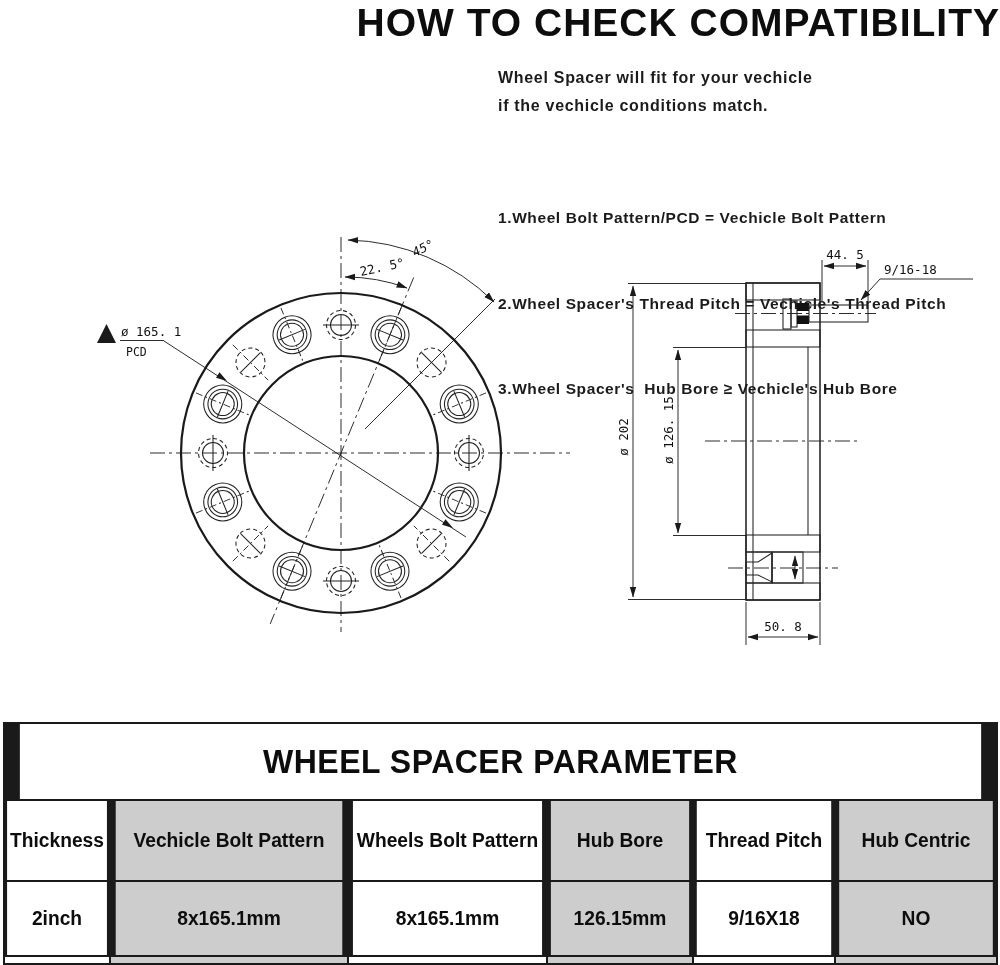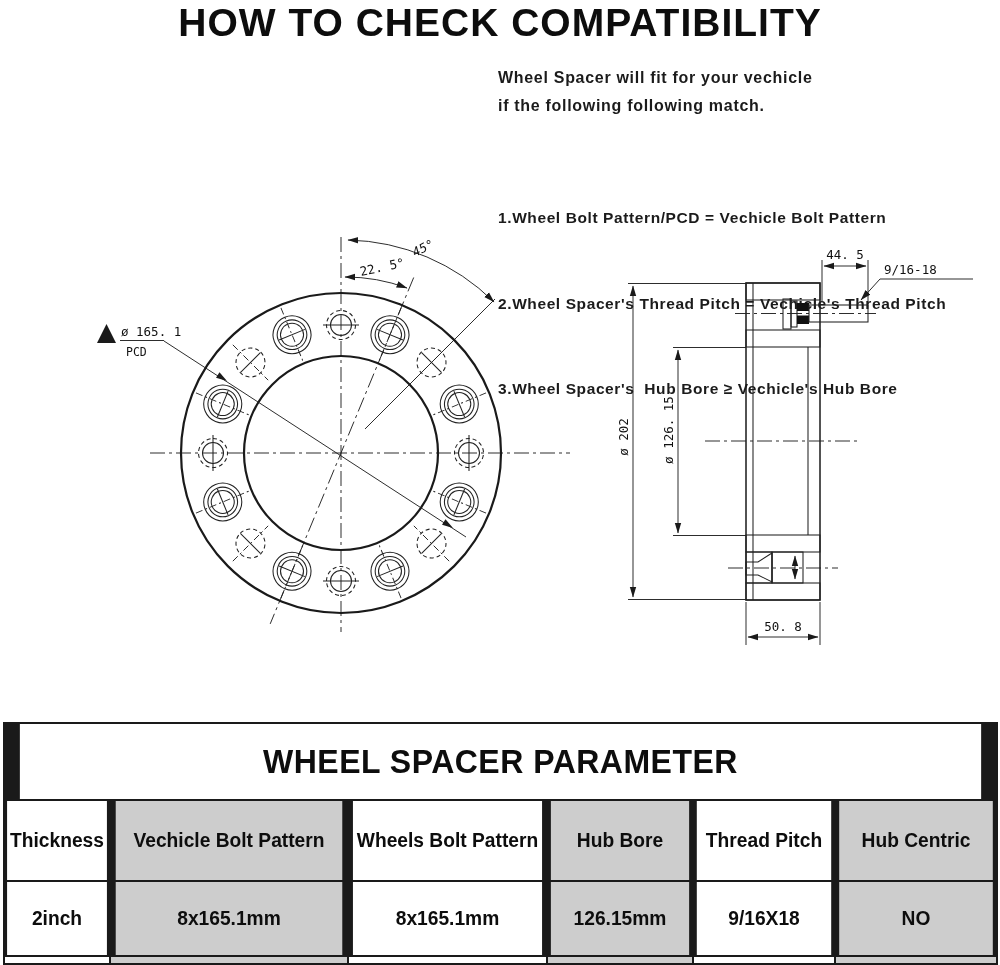--- a/index.html
+++ b/index.html
@@ -1,19 +1,19 @@
 <!DOCTYPE html>
 <html><head>
 <meta charset="utf-8">
 <style>
   html,body{margin:0;padding:0;background:#fff;}
   #page{position:relative;width:1000px;height:965px;background:#fff;overflow:hidden;
         font-family:"Liberation Sans",sans-serif;color:#111;}
   
-  #main-title{position:absolute;left:0;top:1px;width:1000px;text-align:center;
+  #main-title{position:absolute;left:0;top:1px;width:1000px;text-align:right;
               font-size:39px;font-weight:bold;letter-spacing:1px;color:#0d0d0d;}
   .intro{position:absolute;left:498px;top:64px;width:500px;font-size:16px;
          font-weight:bold;letter-spacing:.7px;line-height:28px;color:#1b1b1b;}
   .conditions{position:absolute;left:498px;top:147px;width:510px;font-size:15.5px;
          font-weight:bold;letter-spacing:.6px;line-height:28.5px;color:#1b1b1b;white-space:pre;}
   
   svg{position:absolute;left:0;top:0;}
   .thick{stroke:#1a1a1a;stroke-width:2.2;fill:none;}
   .med{stroke:#1a1a1a;stroke-width:1.5;fill:none;}
   .thin{stroke:#222;stroke-width:1.05;fill:none;}
@@ -37,21 +37,21 @@
 </style>
 </head>
 <body>
 
 <div id="page">
 
   <div id="main-title">HOW TO CHECK COMPATIBILITY</div>
 
   <div class="intro">
     <div>Wheel Spacer will fit for your vechicle</div>
-    <div>if the following following match.</div>
+    <div>if the vechicle conditions match.</div>
   </div>
 
   <div class="conditions">
     <div>1.Wheel Bolt Pattern/PCD = Vechicle Bolt Pattern</div>
     <div>2.Wheel Spacer's Thread Pitch = Vechicle's Thread Pitch</div>
     <div>3.Wheel Spacer's  Hub Bore ≥ Vechicle's Hub Bore</div>
   </div>
 
   <svg width="1000" height="720" viewBox="0 0 1000 720">
     <defs>

